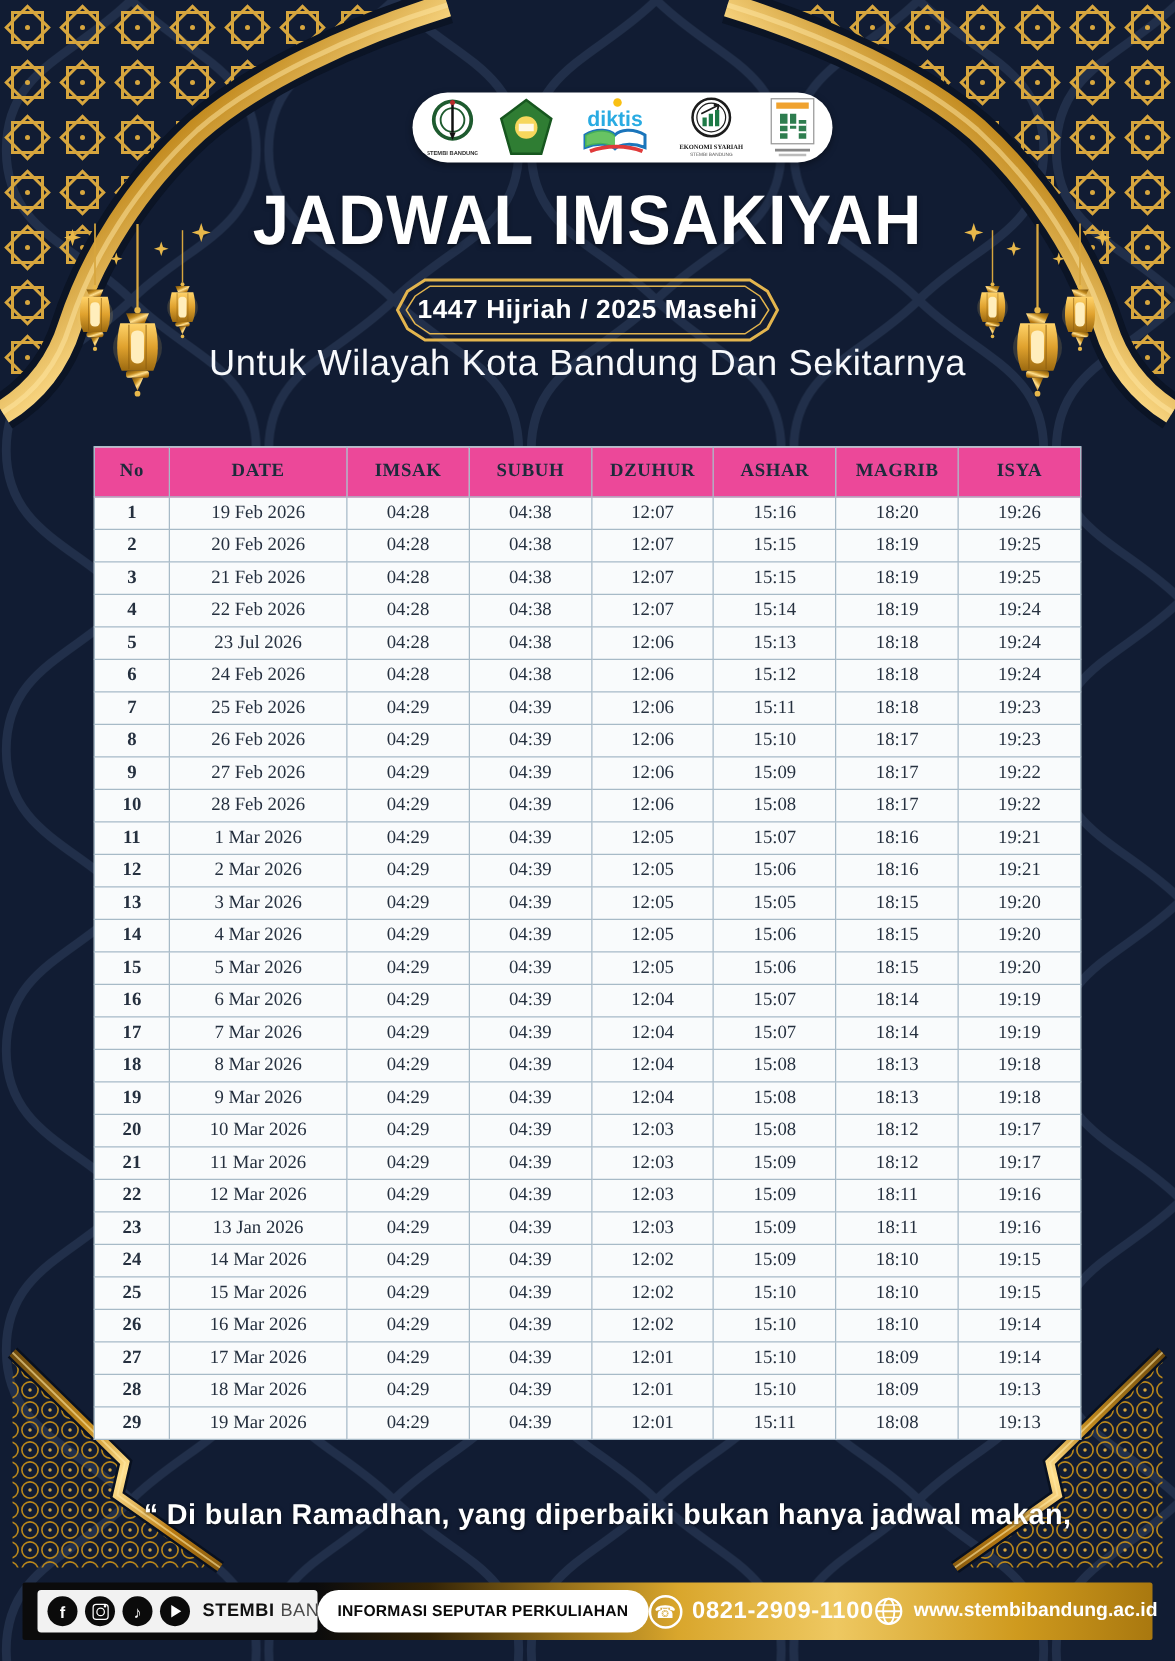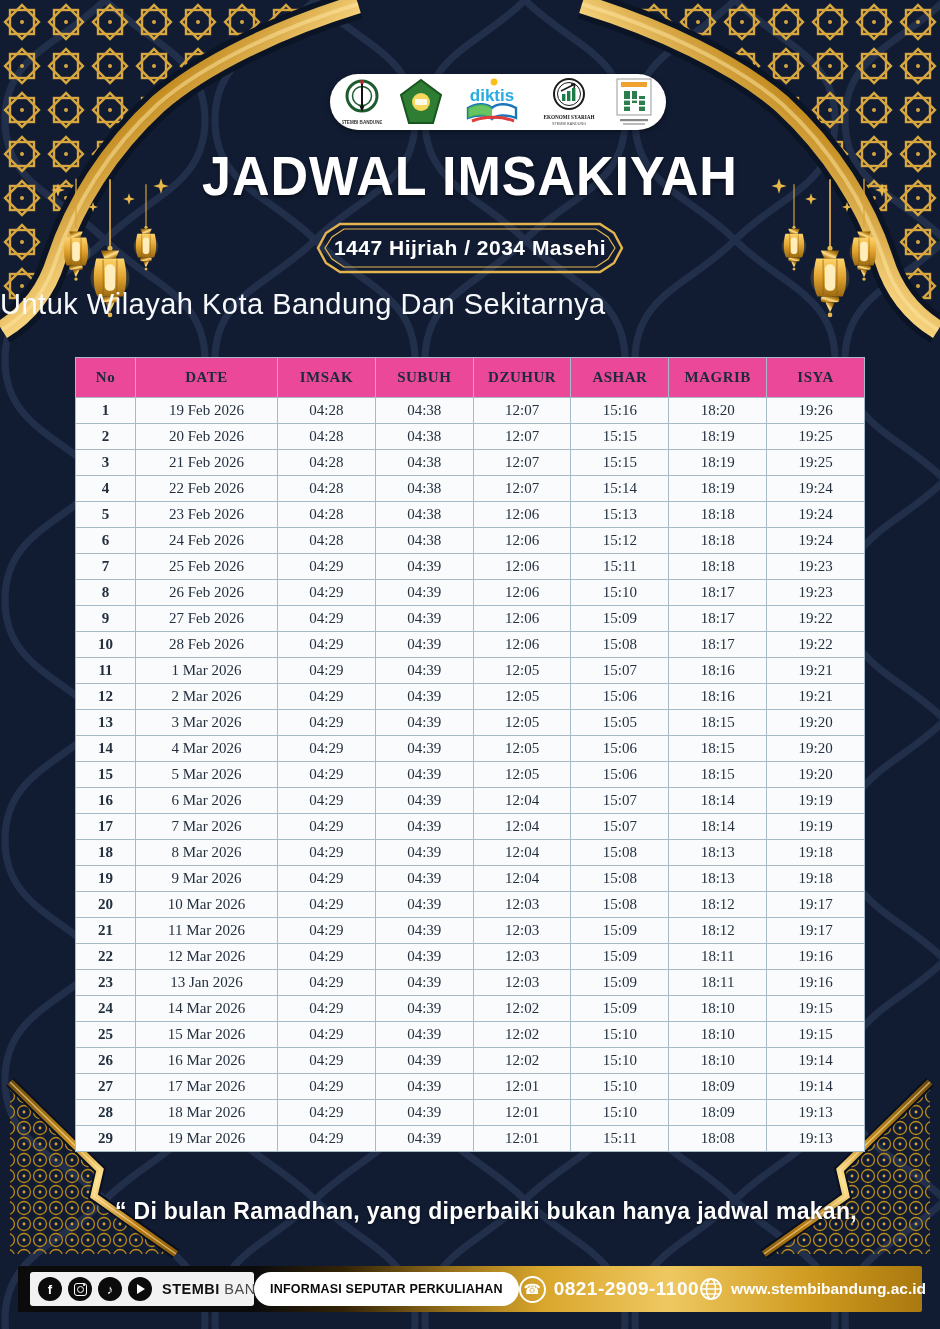--- a/index.html
+++ b/index.html
@@ -11,21 +11,21 @@
   .logo-pill{position:absolute;left:330px;top:74px;width:312px;height:56px;background:#fff;
              border-radius:28px;display:flex;align-items:center;justify-content:space-between;
              padding:0 12px;box-shadow:0 2px 6px rgba(0,0,0,.4);}
   .logo-pill svg{display:block;}
   .page-title{position:absolute;top:143px;left:0;width:100%;text-align:center;color:#fff;
               font-size:56px;font-weight:bold;letter-spacing:1px;transform:scaleX(.93);
               transform-origin:center;text-shadow:0 2px 4px rgba(0,0,0,.5);}
   .year-badge{position:absolute;top:220px;left:50%;transform:translateX(-50%);width:312px;height:56px;}
   .year-badge .txt{position:absolute;inset:0;display:flex;align-items:center;justify-content:center;
                    color:#fff;font-size:21px;font-weight:bold;letter-spacing:.5px;}
-  .subtitle{position:absolute;top:288px;left:0;width:100%;color:#f7f9fc;
+  .subtitle{position:absolute;top:275px;left:0;width:100%;text-align:center;color:#f7f9fc;
             font-size:29px;letter-spacing:.5px;}
 
   
   .table-wrap{position:absolute;left:75px;top:357px;width:790px;}
   table.sched{width:100%;border-collapse:collapse;table-layout:fixed;background:#f9fbfc;
               font-family:"Liberation Serif",serif;}
   table.sched th{height:37px;font-size:15px;font-weight:bold;color:#1c2b3b;letter-spacing:.5px;
                  border:1px solid #a7bac7;background:#ec4899;}
   table.sched td{height:25px;font-size:15px;color:#25303f;text-align:center;border:1px solid #a7bac7;
                  padding:0;}
@@ -189,21 +189,21 @@
     </svg>
   </div>
 
   <div class="page-title">JADWAL IMSAKIYAH</div>
 
   <div class="year-badge">
     <svg width="312" height="56" viewBox="0 0 312 56">
       <path d="M26,4 H286 L300,13 L308,28 L300,43 L286,52 H26 L12,43 L4,28 L12,13 Z" fill="none" stroke="#e3b54e" stroke-width="2.4"></path>
       <path d="M30,9 H282 L294,17 L301,28 L294,39 L282,47 H30 L18,39 L11,28 L18,17 Z" fill="none" stroke="#e3b54e" stroke-width="1.2"></path>
     </svg>
-    <div class="txt">1447 Hijriah / 2034 Masehi</div>
+    <div class="txt">1447 Hijriah / 2025 Masehi</div>
   </div>
 
   <div class="subtitle">Untuk Wilayah Kota Bandung Dan Sekitarnya</div>
 
   <div class="table-wrap">
     <table class="sched">
       <colgroup>
         <col style="width:60px">
           <col style="width:142px">
           <col>
@@ -261,21 +261,21 @@
             <td>22 Feb 2026</td>
             <td>04:28</td>
             <td>04:38</td>
             <td>12:07</td>
             <td>15:14</td>
             <td>18:19</td>
             <td>19:24</td>
           </tr>
           <tr>
             <td>5</td>
-            <td>23 Feb 2026</td>
+            <td>23 Jul 2026</td>
             <td>04:28</td>
             <td>04:38</td>
             <td>12:06</td>
             <td>15:13</td>
             <td>18:18</td>
             <td>19:24</td>
           </tr>
           <tr>
             <td>6</td>
             <td>24 Feb 2026</td>

